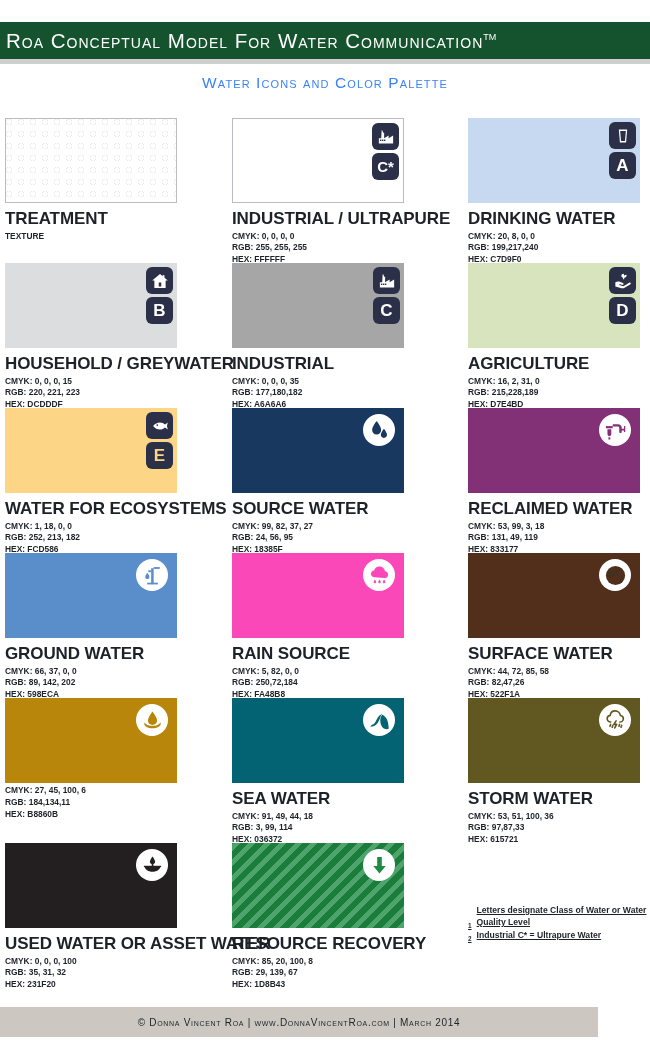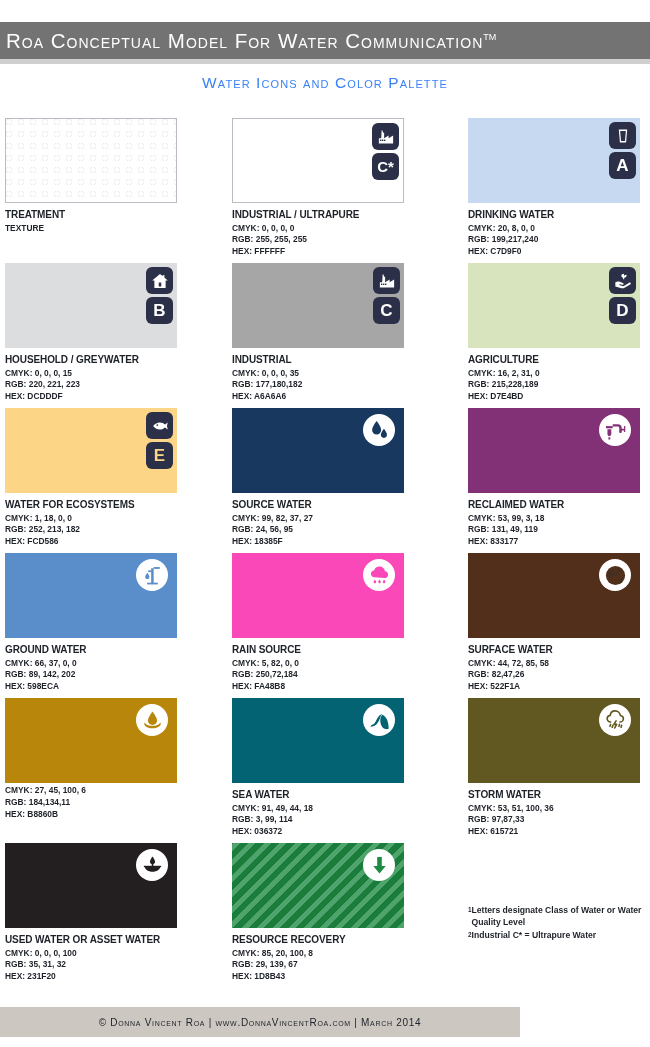--- a/index.html
+++ b/index.html
@@ -8,21 +8,21 @@
     background:#ffffff;
     font-family:"Liberation Sans", sans-serif;
     color:#22262e;
     overflow:hidden;
     position:relative;
   }
 
   
   .header-band{
     position:absolute;left:0;top:22px;width:650px;height:37px;
-    background:#737373;
+    background:#14532d;
     display:flex;align-items:center;
   }
   .header-title{
     color:#ffffff;
     font-size:20.5px;
     letter-spacing:1.0px;
     font-variant:small-caps;
     text-transform:capitalize;
     padding-left:6px;
     white-space:nowrap;
@@ -85,48 +85,48 @@
   .circ{
     position:absolute;right:9px;top:6px;
     width:32px;height:32px;border-radius:50%;
     background:#ffffff;
     display:flex;align-items:center;justify-content:center;
   }
   .circ svg{display:block;}
 
   .label{
     margin-top:6px;
-    font-size:10px;
+    font-size:17px;
     font-weight:700;
     letter-spacing:-0.1px;
     color:#1d2128;
     line-height:1.15;
     white-space:nowrap;
   }
   .specs{
     margin-top:2px;
     font-size:8.4px;
     line-height:1.42;
     color:#1d2128;
     font-weight:600;
   }
   .specs div{white-space:nowrap;}
 
   
   .footnotes{
     position:absolute;left:468px;top:905px;width:180px;
     font-size:8.6px;line-height:1.38;font-weight:700;color:#1d2128;
   }
-  .fn-row{display:flex;align-items:flex-start;margin-bottom:1px;}
+  .fn-row{display:flex;gap:5px;align-items:flex-end;margin-bottom:1px;text-decoration:underline;}
   .fn-num{font-size:6.4px;line-height:1.1;padding-top:1px;font-weight:700;}
   .fn-txt{flex:1;}
 
   
   .footer-band{
-    position:absolute;left:0;bottom:10px;width:520px;height:30px;
+    position:absolute;left:0;bottom:10px;width:598px;height:30px;
     background:#cdc7c2;
     display:flex;align-items:center;justify-content:center;
   }
   .footer-text{
     font-size:10px;
     font-variant:small-caps;
     letter-spacing:0.7px;
     color:#1d2128;
     font-weight:400;
   }

